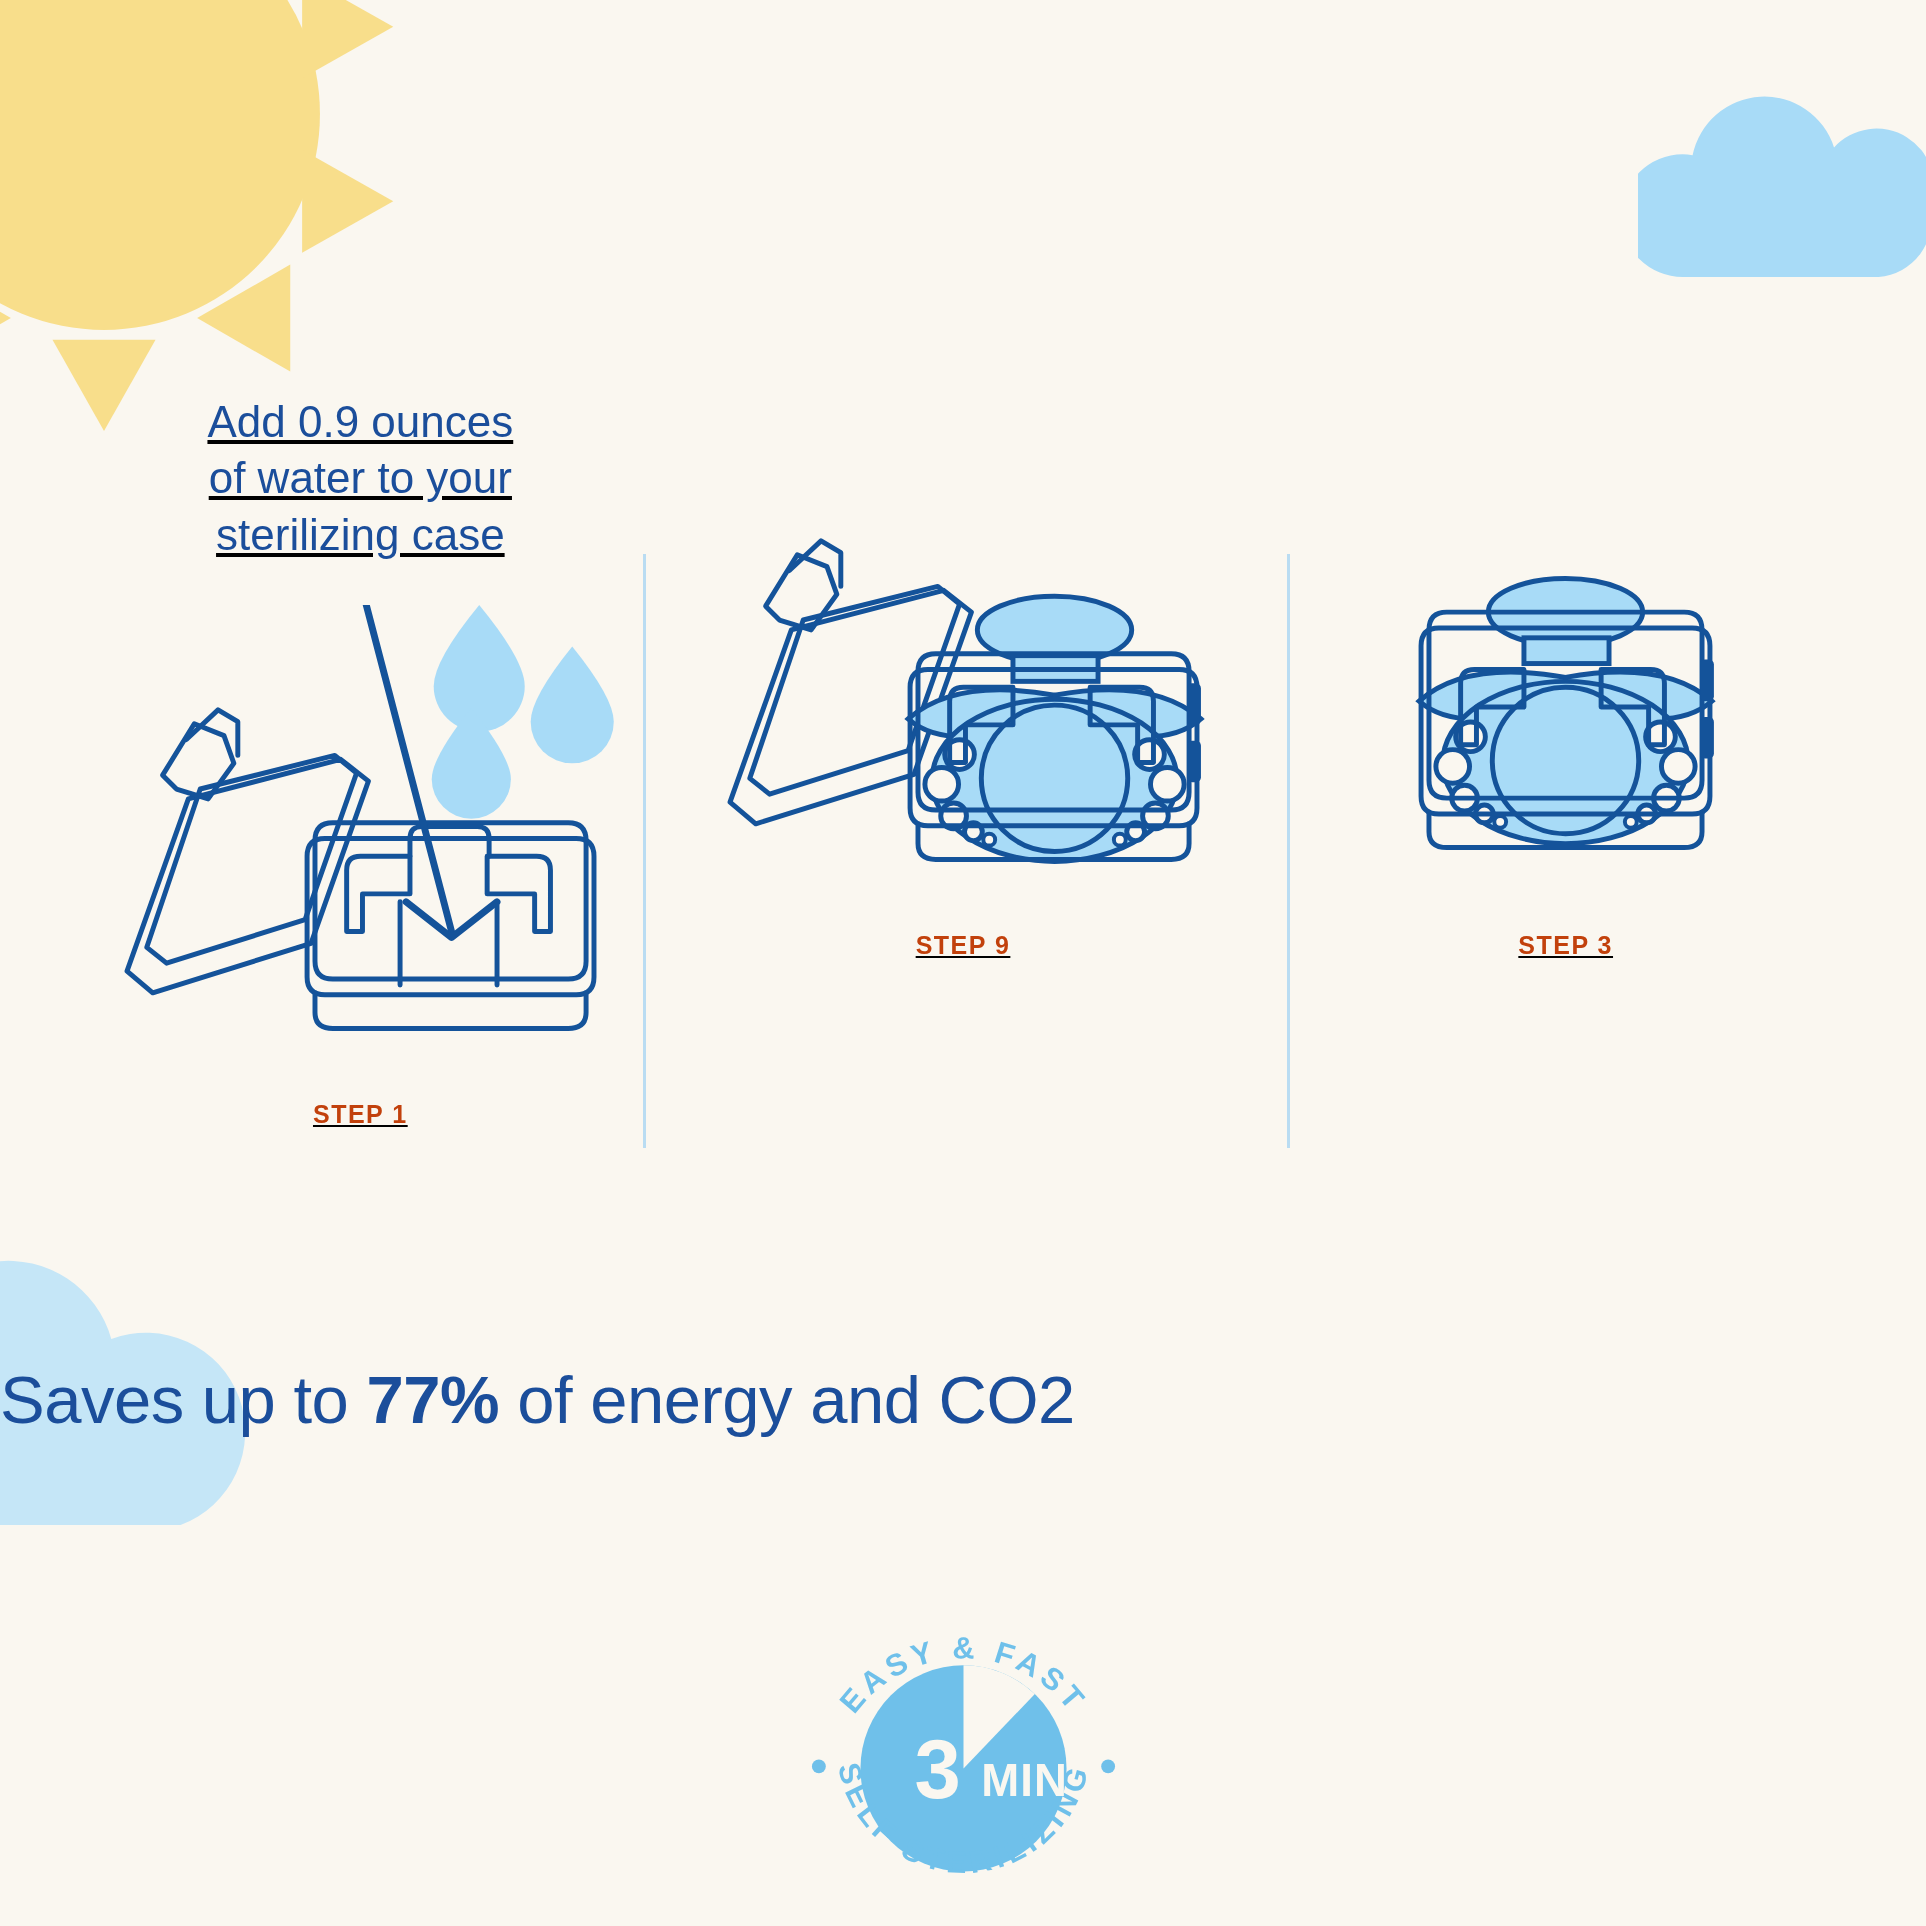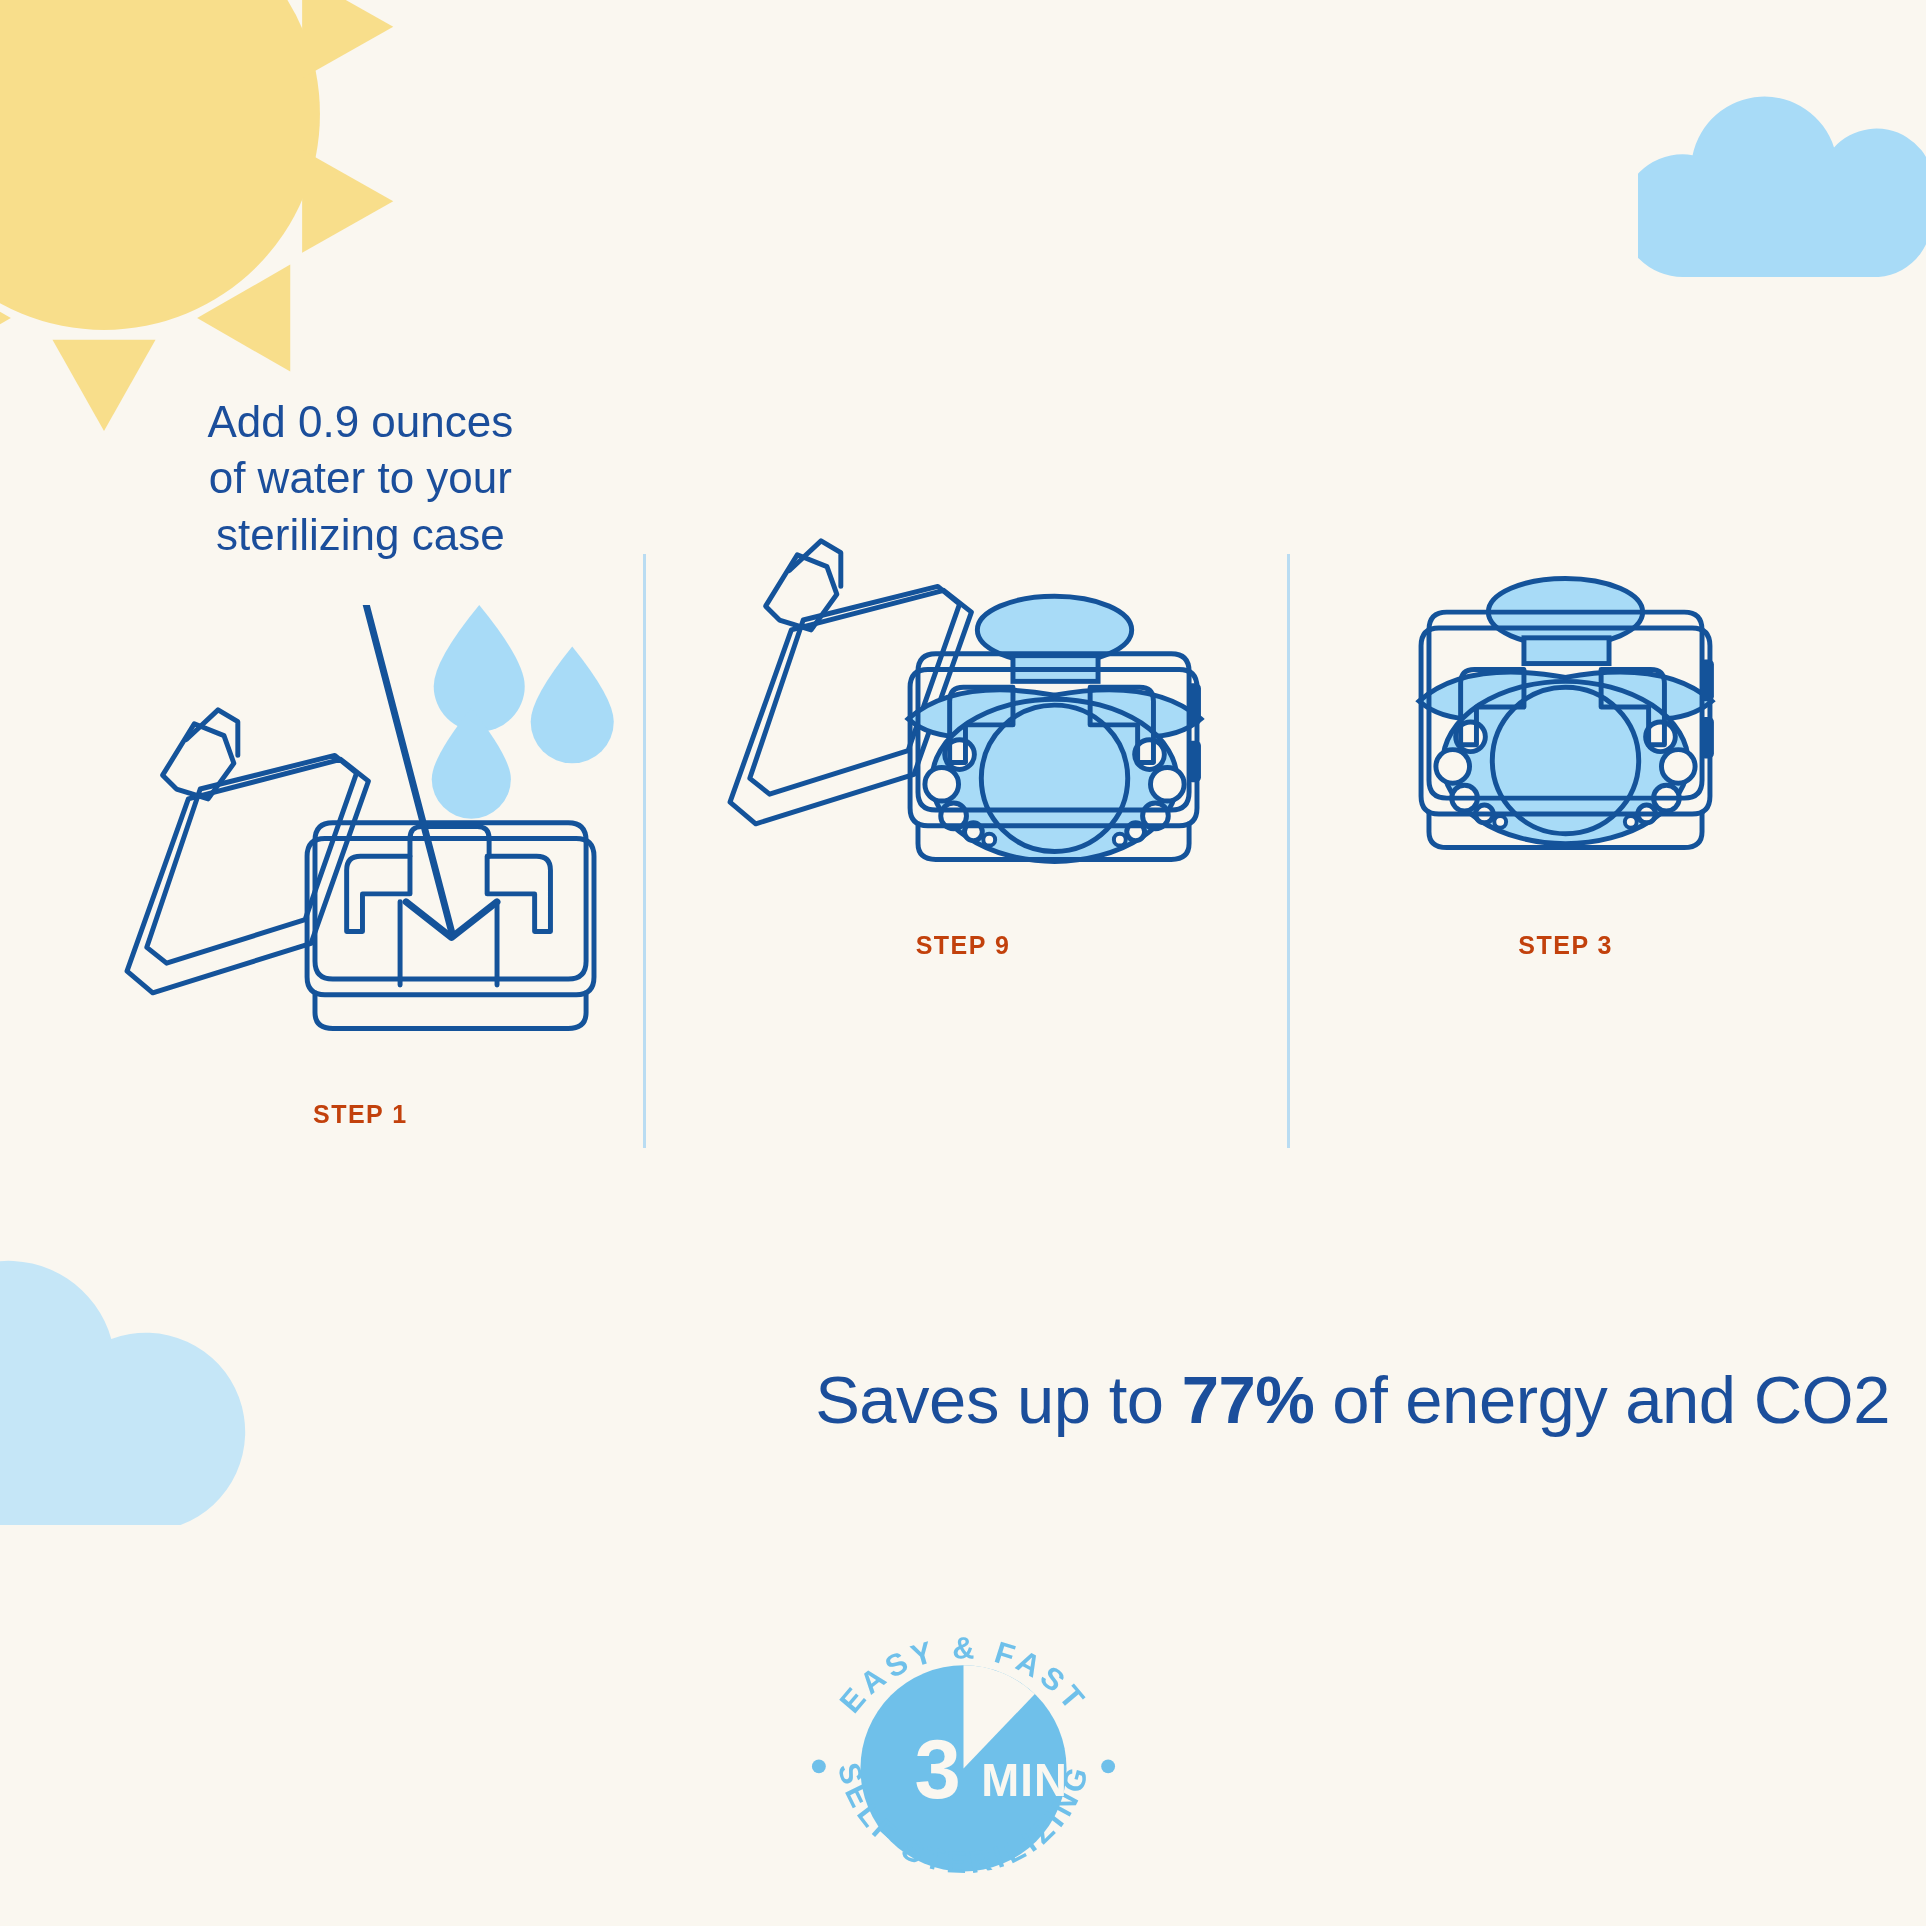--- a/index.html
+++ b/index.html
@@ -39,20 +39,21 @@
 
   
   #steps-row {
     position: absolute;
     top: 394px;
     left: 59px;
     width: 1808px;
     height: 822px;
     display: flex;
     flex-direction: row;
+    text-decoration: underline;
   }
   .step-col {
     position: relative;
     flex: 1 1 0;
     display: flex;
     flex-direction: column;
     align-items: center;
   }
   .step-caption {
     font-size: 44px;
@@ -88,21 +89,21 @@
   }
   #divider-1 { left: 584px; }
   #divider-2 { left: 1228px; }
 
   
   #savings-line {
     position: absolute;
     top: 1361px;
     left: 0;
     width: 1890px;
-    text-align: right;
+    text-align: left;
     font-size: 67px;
     color: #1B4E9B;
     font-weight: 400;
     letter-spacing: -0.5px;
   }
   #savings-line .pct { font-weight: 700; }
 
   
   #badges-row {
     position: absolute;

